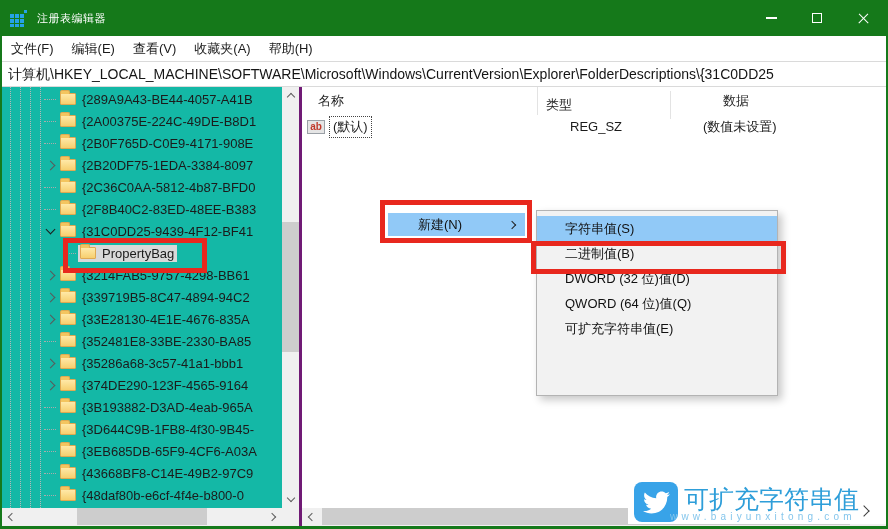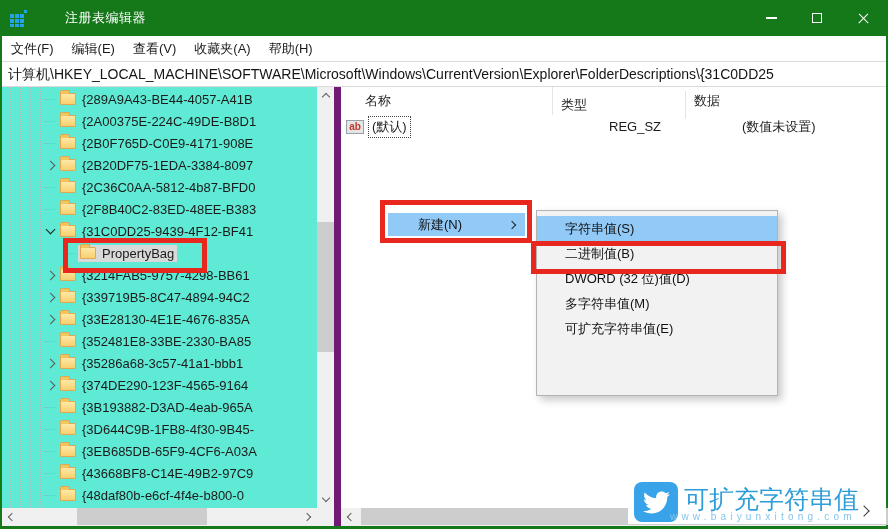--- a/index.html
+++ b/index.html
@@ -7,36 +7,36 @@
     --submenu-bg:#f2f2f2; --selection-inactive:#d9d9d9;
     --watermark-blue:#2e9ed9; --logo-blue:#38a3e8;
   }
   *{box-sizing:border-box;margin:0;padding:0;}
   html,body{width:888px;height:529px;overflow:hidden;}
   body{position:relative;font-family:"Liberation Sans","DejaVu Sans",sans-serif;background:#fff;}
   .window{position:absolute;inset:0;border-left:2px solid var(--titlebar);border-right:2px solid var(--titlebar);border-bottom:3px solid var(--titlebar);display:flex;flex-direction:column;}
   
   .titlebar{height:36px;background:var(--titlebar);display:flex;align-items:center;color:#fff;flex:0 0 auto;}
   .app-icon{width:18px;height:18px;margin:0 9px 0 8px;position:relative;flex:0 0 auto;}
-  .title-text{font-size:13px;letter-spacing:.5px;margin-left:28px;}
+  .title-text{font-size:11px;letter-spacing:.5px;}
   .win-controls{margin-left:auto;display:flex;height:100%;}
   .win-btn{width:46px;height:100%;display:flex;align-items:center;justify-content:center;position:relative;}
   .glyph-min{width:11px;height:1.4px;background:#fff;}
   .glyph-max{width:10px;height:10px;border:1.4px solid #fff;}
   .glyph-close{width:13px;height:13px;position:relative;}
   .glyph-close::before,.glyph-close::after{content:"";position:absolute;left:0;top:6px;width:13px;height:1.4px;background:#fff;}
   .glyph-close::before{transform:rotate(45deg);} .glyph-close::after{transform:rotate(-45deg);}
   
   .menubar{height:26px;background:#fff;border-bottom:1px solid #dadada;display:flex;align-items:center;font-size:13px;color:#1b1b1b;flex:0 0 auto;}
   .menubar .mitem{padding:0 9px;line-height:25px;}
   
   .addressbar{height:25px;background:#fff;border-bottom:1px solid #dadada;font-size:14px;color:#151515;line-height:24px;padding-left:6px;white-space:nowrap;overflow:hidden;flex:0 0 auto;}
   
   .main{flex:1 1 auto;display:flex;min-height:0;}
-  .left-pane{width:339px;border-right:7px solid #701a75;position:relative;background:#5eead4;flex:0 0 auto;}
+  .left-pane{width:300px;border-right:3px solid #701a75;position:relative;background:#14b8a6;flex:0 0 auto;}
   .tree-viewport{position:absolute;left:0;top:0;right:17px;bottom:18px;overflow:hidden;padding-top:1px;}
   .guide{position:absolute;top:0;bottom:0;width:0;border-left:1px dotted #b8b8b8;}
   .tree-row{display:flex;align-items:center;height:22px;padding-left:40px;position:relative;}
   .tree-row.lvl1{padding-left:60px;}
   .exp-slot{width:16px;height:22px;display:flex;align-items:center;justify-content:center;flex:0 0 auto;}
   .chev{width:7px;height:7px;display:inline-block;border-right:1.6px solid #5a5a5a;border-bottom:1.6px solid #5a5a5a;}
   .chev-right{transform:rotate(-45deg);}
   .chev-down{border-color:#1c1c1c;transform:rotate(45deg);margin-top:-3px;}
   .conn{width:12px;border-top:1px dotted #ababab;}
   .item-body{display:flex;align-items:center;padding:1px 3px 1px 2px;white-space:nowrap;}
@@ -49,23 +49,23 @@
   .hscroll{position:absolute;left:0;right:0;bottom:0;height:18px;background:#f0f0f0;}
   .sb-btn{position:absolute;width:17px;height:17px;display:flex;align-items:center;justify-content:center;}
   .sb-chev{width:6px;height:6px;border-right:1.4px solid #5e5e5e;border-bottom:1.4px solid #5e5e5e;display:inline-block;}
   .sb-up{transform:rotate(-135deg);margin-top:3px;} .sb-down{transform:rotate(45deg);margin-top:-3px;}
   .sb-left{transform:rotate(135deg);margin-left:3px;} .sb-right{transform:rotate(-45deg);margin-left:-3px;}
   .vthumb{position:absolute;left:0;width:17px;background:#cdcdcd;}
   .hthumb{position:absolute;top:0;height:17px;background:#cdcdcd;}
   
   .right-pane{flex:1 1 auto;position:relative;background:#fff;min-width:0;}
   .list-header{display:flex;height:28px;align-items:center;font-size:13px;color:#1f1f1f;}
-  .col-name{width:212px;padding-left:24px;border-right:1px solid #e3e3e3;height:100%;display:flex;align-items:center;}
+  .col-name{width:236px;padding-left:16px;border-right:1px solid #e3e3e3;height:100%;display:flex;align-items:center;}
   .col-type{width:133px;padding-left:8px;border-right:1px solid #e3e3e3;height:100%;display:flex;align-items:center;margin-top:7px;}
-  .col-data{flex:1;padding-left:8px;height:100%;display:flex;align-items:center;}
+  .col-data{flex:1;padding-left:8px;height:100%;display:flex;align-items:center;margin-left:44px;}
   .list-row{display:flex;height:23px;align-items:center;font-size:13px;color:#1b1b1b;}
   .list-row .cell-name{width:260px;display:flex;align-items:center;}
   .list-row .cell-type{width:133px;padding-left:8px;}
   .list-row .cell-data{flex:1;padding-left:8px;}
   .ab-icon{width:18px;height:14px;margin:0 4px 0 5px;border:1px solid #9aa0a6;background:#e5e5e5;color:#c0392b;font-size:10px;font-weight:bold;line-height:12px;text-align:center;flex:0 0 auto;}
   .default-name{border:1px dotted #444;padding:1px 3px;}
   
   .menu1{position:absolute;left:380px;top:200px;width:152px;height:43px;background:#fff;border:5px solid var(--annotation-red);z-index:20;}
   .menu1-row{margin:8px 2px 0 3px;height:23px;background:var(--menu-highlight);display:flex;align-items:center;font-size:13px;color:#111;}
   .menu1-row .lbl{padding-left:30px;}
@@ -357,21 +357,21 @@
   <div class="menu1-row">
     <span class="lbl">新建(N)</span>
     <span class="sub-arrow"></span>
   </div>
 </div>
 
 <div class="submenu" id="submenu">
     <div class="smi hl">字符串值(S)</div>
     <div class="smi">二进制值(B)</div>
     <div class="smi">DWORD (32 位)值(D)</div>
-    <div class="smi">多字符串值(M)</div>
+    <div class="smi">QWORD (64 位)值(Q)</div>
     <div class="smi">可扩充字符串值(E)</div>
   </div>
 
 <div class="ring ring-propertybag"></div>
 <div class="ring ring-string"></div>
 
 <div class="watermark">
   <span class="wm-logo">
     <svg width="27" height="27" viewBox="0 0 24 24">
         <path fill="#ffffff" d="M23.954 4.569c-.885.392-1.83.656-2.825.775 1.014-.611 1.794-1.574 2.163-2.723-.951.555-2.005.959-3.127 1.184-.896-.959-2.173-1.559-3.591-1.559-2.717 0-4.92 2.203-4.92 4.917 0 .39.045.765.127 1.124C7.691 8.094 4.066 6.13 1.64 3.161c-.427.722-.666 1.561-.666 2.475 0 1.71.87 3.213 2.188 4.096-.807-.026-1.566-.248-2.228-.616v.061c0 2.385 1.693 4.374 3.946 4.827-.413.111-.849.171-1.296.171-.314 0-.615-.03-.916-.086.631 1.953 2.445 3.377 4.604 3.417-1.68 1.319-3.809 2.105-6.102 2.105-.39 0-.779-.023-1.17-.067 2.189 1.394 4.768 2.209 7.557 2.209 9.054 0 13.999-7.496 13.999-13.986 0-.209 0-.42-.015-.63.961-.689 1.8-1.56 2.46-2.548z"></path>

